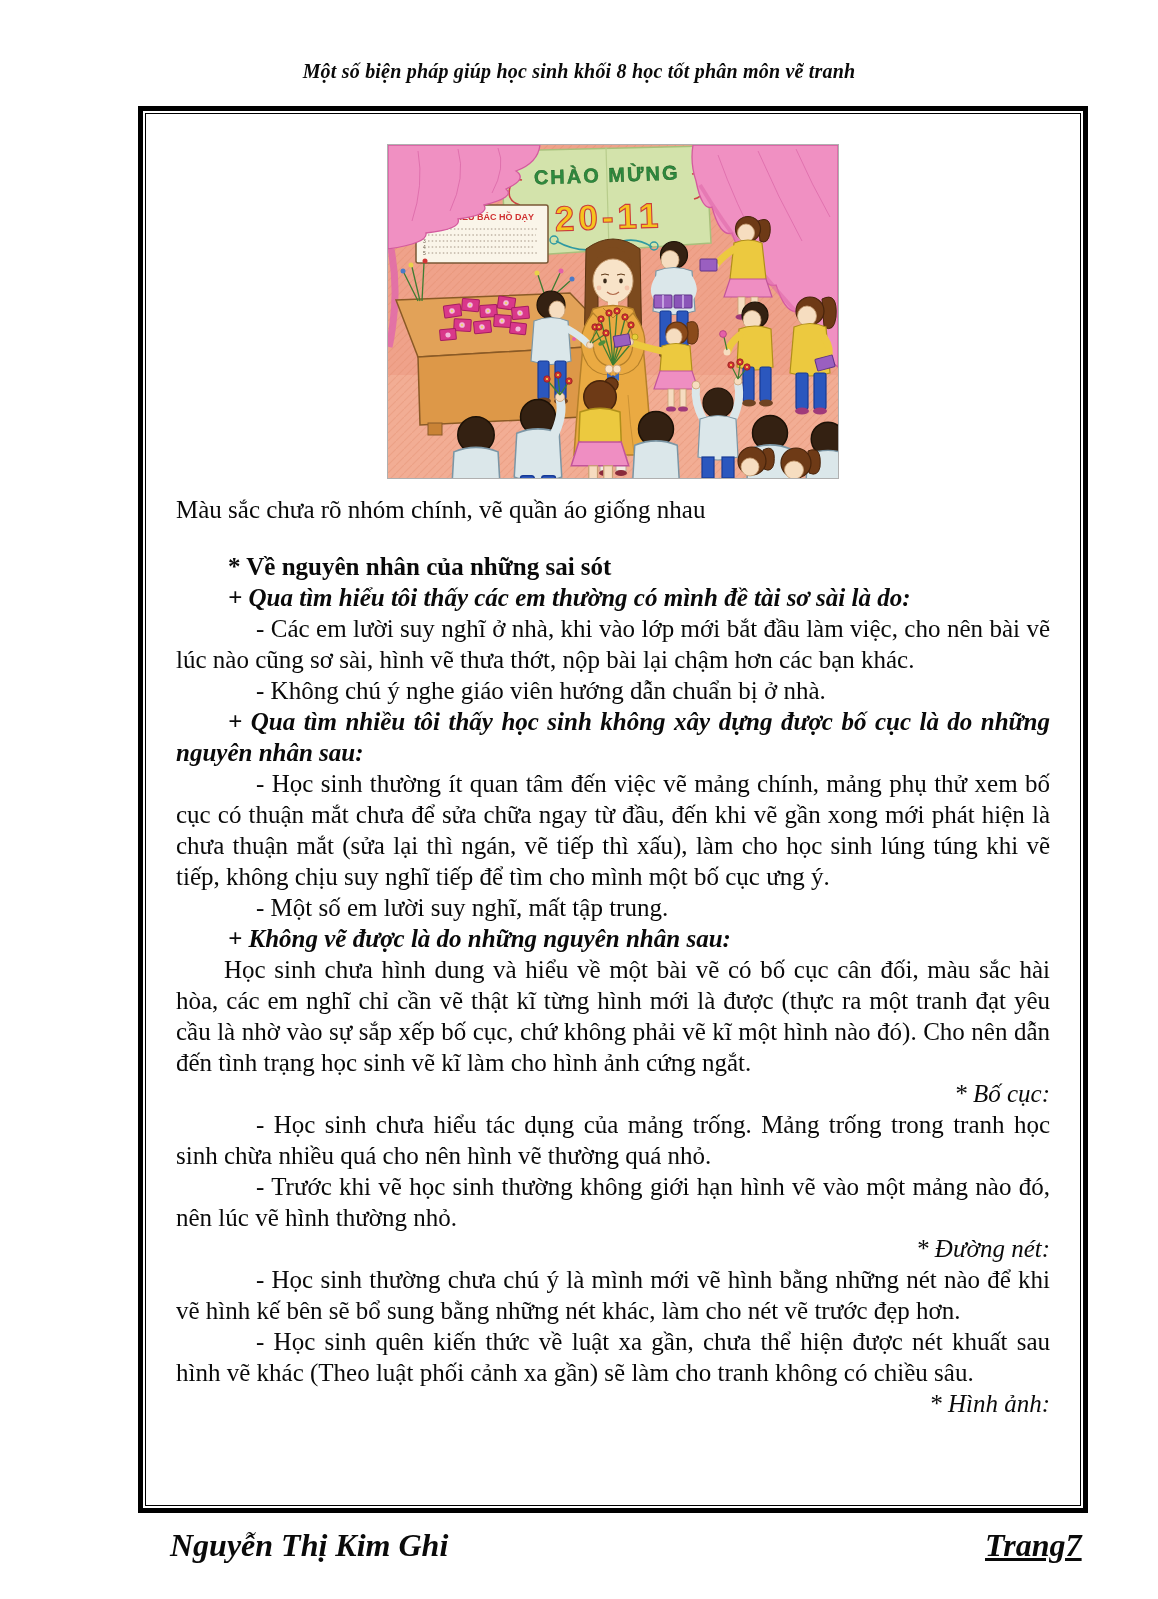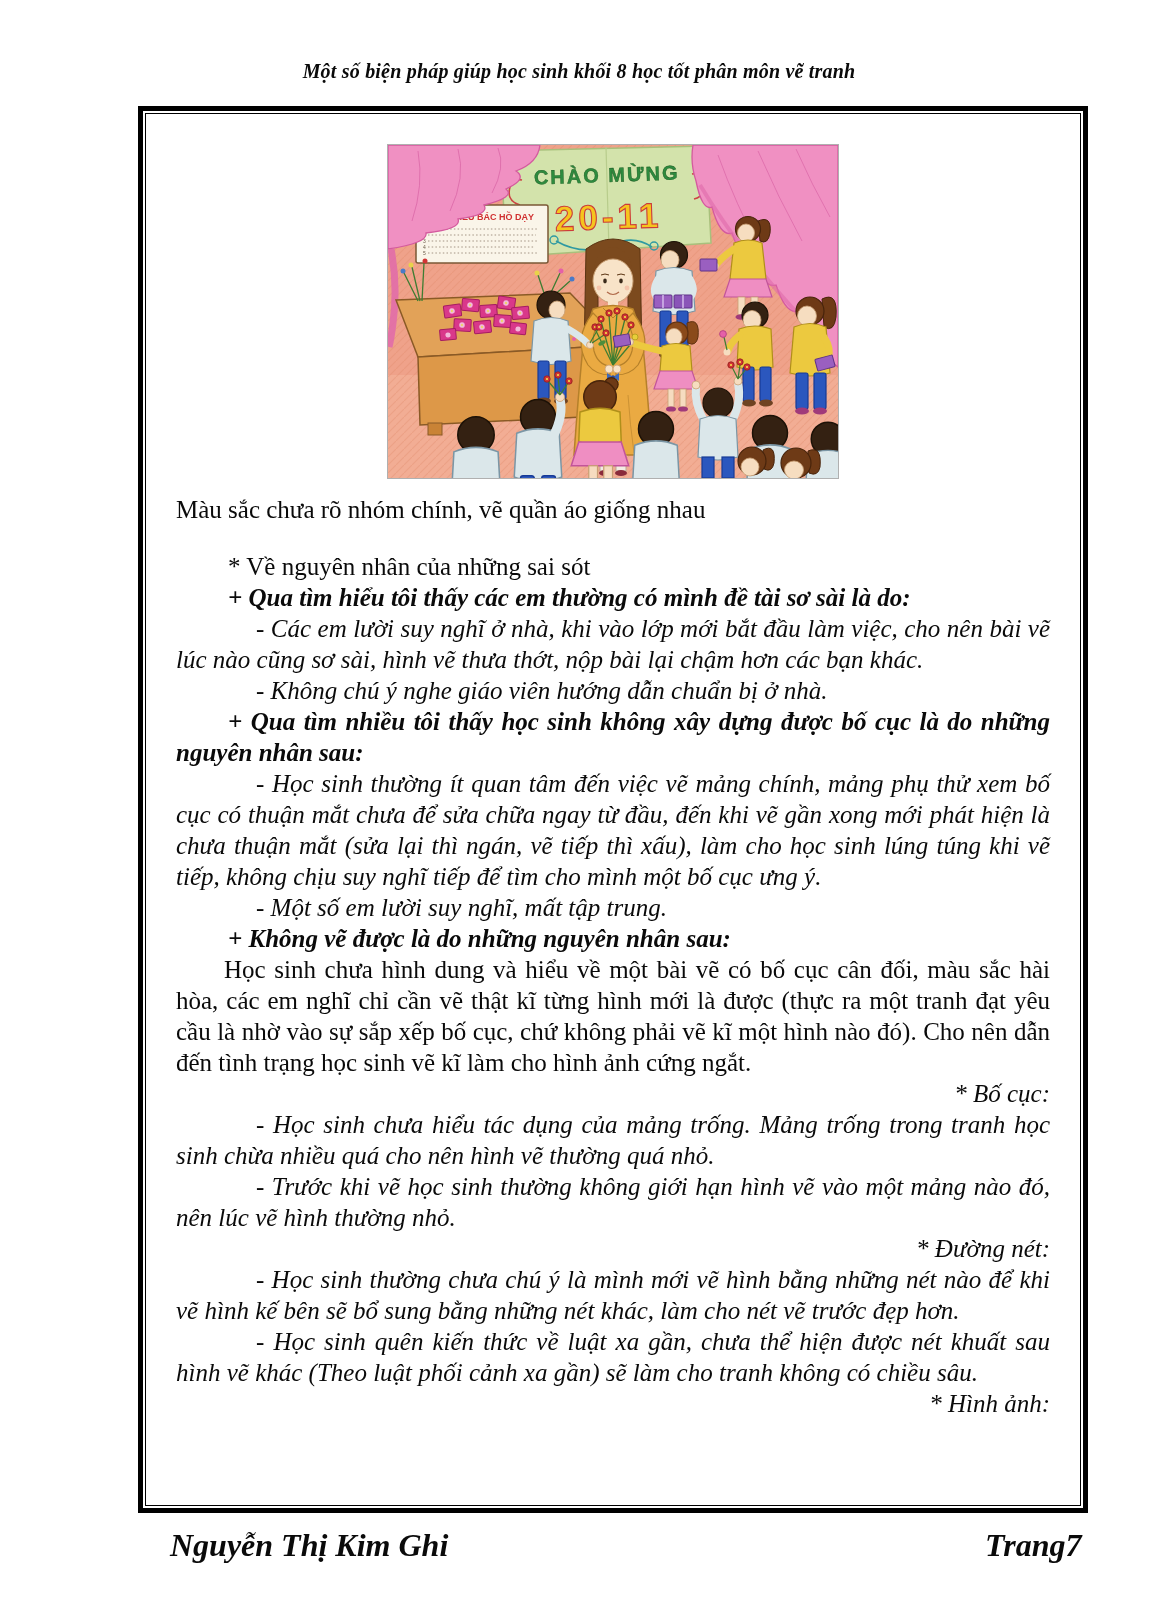--- a/index.html
+++ b/index.html
@@ -22,32 +22,32 @@
   }
   .artwork-wrap{width:452px;margin:2px auto 0 auto;}
   .artwork-wrap svg{display:block;border:1px solid #b0b0b0;}
   .caption{
     text-align:left;font-size:25px;margin-top:17px;
   }
   .bodytext{margin-top:27px;}
   .bodytext p{
     font-size:25px;line-height:31px;margin:0;text-align:justify;
   }
-  p.pb{font-weight:normal;text-indent:52px;text-align:left;}
+  p.pb{font-weight:bold;text-indent:52px;text-align:left;}
   p.pbi{font-weight:bold;font-style:italic;text-indent:52px;}
   p.pi{font-style:italic;text-indent:52px;text-align:right;}
-  p.dash{text-indent:80px;font-style:italic;}
+  p.dash{text-indent:80px;}
   p.plain{text-indent:48px;}
   .footer{
     position:absolute;top:1527px;left:0;width:100%;height:40px;
     font-size:32px;font-weight:bold;font-style:italic;
   }
   .footer .f-author{position:absolute;left:170px;}
   .footer .f-school{position:absolute;left:585px;}
-  .footer .f-page{position:absolute;left:985px;}
+  .footer .f-page{position:absolute;left:985px;text-decoration:underline;}
   .svgtext{font-family:"Liberation Sans", sans-serif;}
 </style>
 </head>
 <body>
 
 <div class="page-title">Một số biện pháp giúp học sinh khối 8 học tốt phân môn vẽ tranh</div>
 
 <div class="frame">
   <div class="frame-inner">
 

